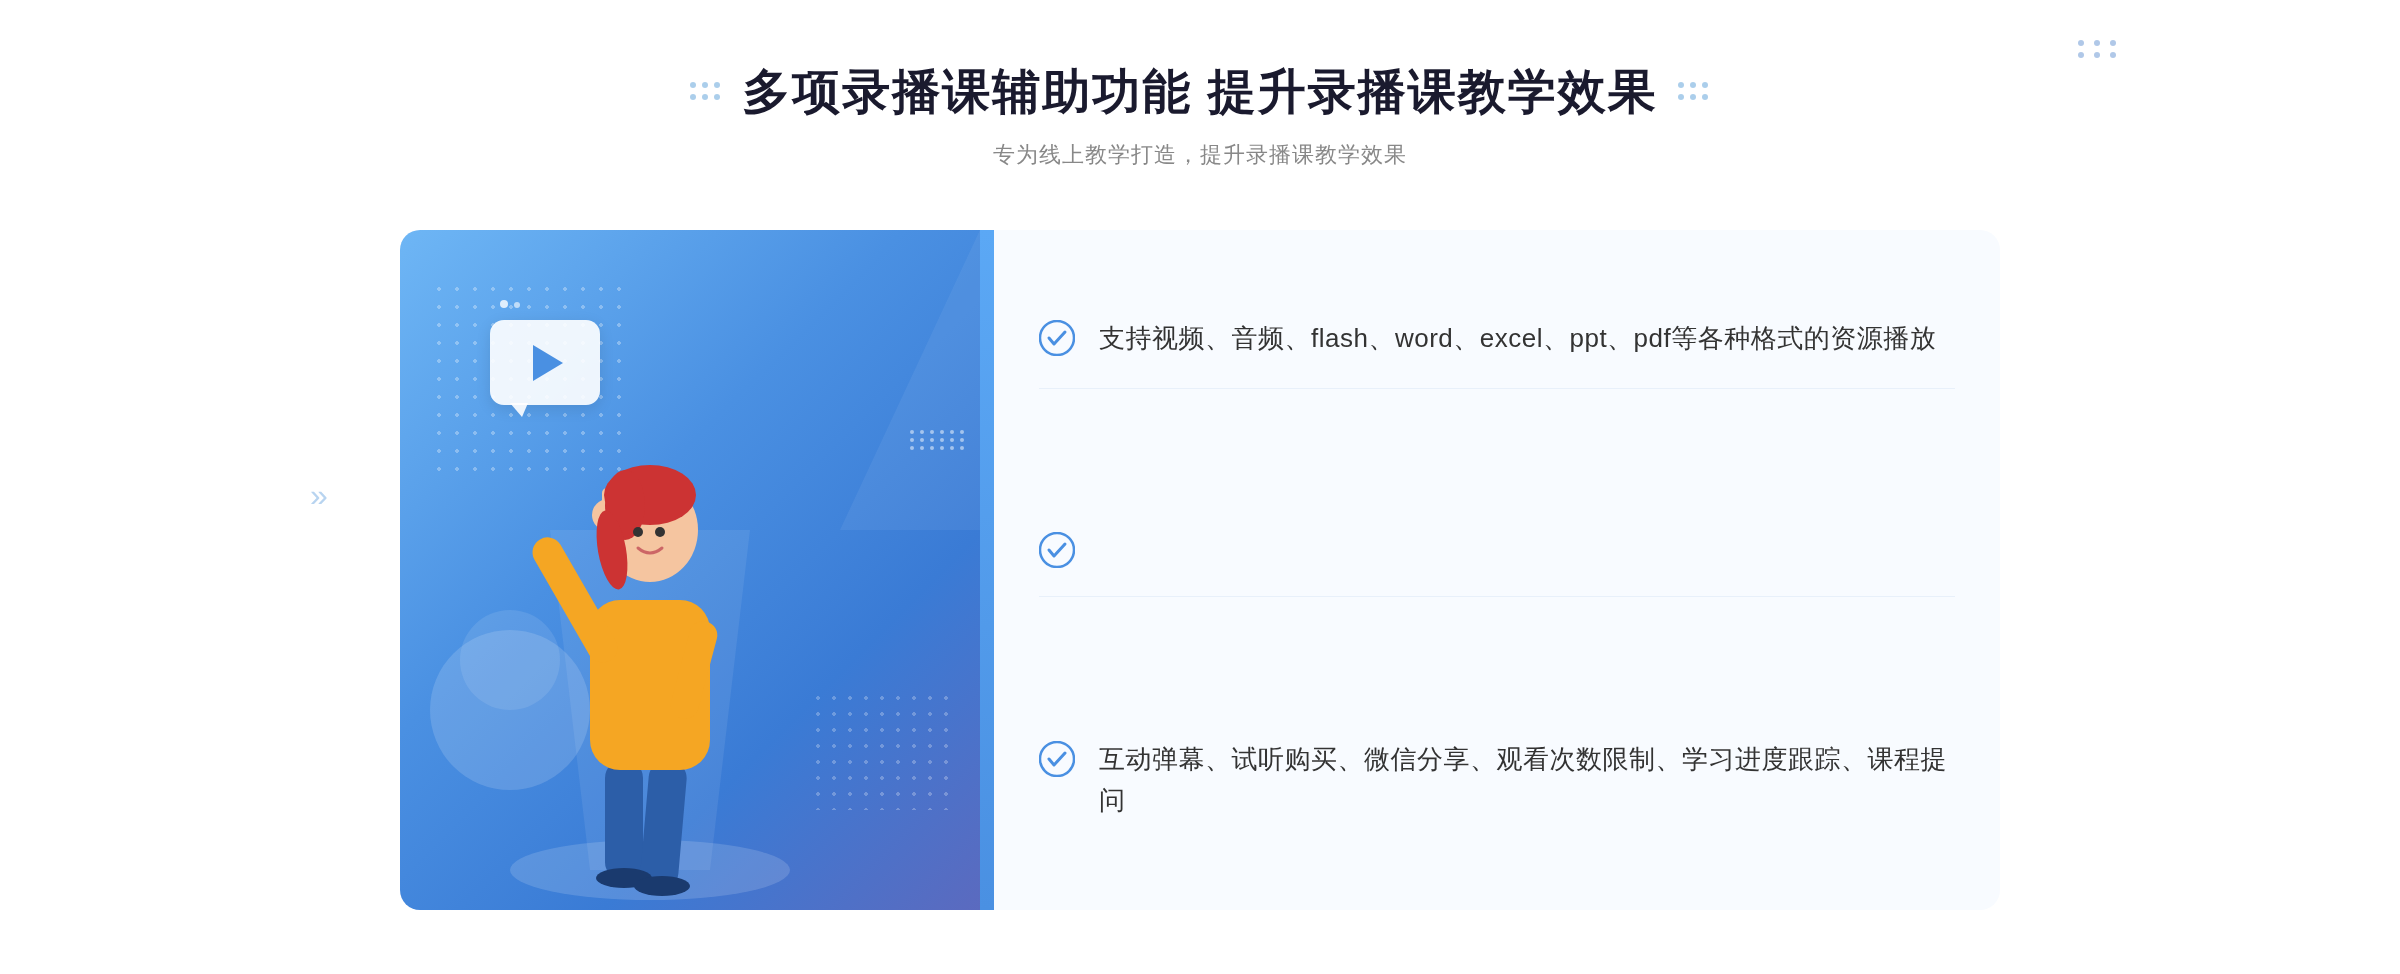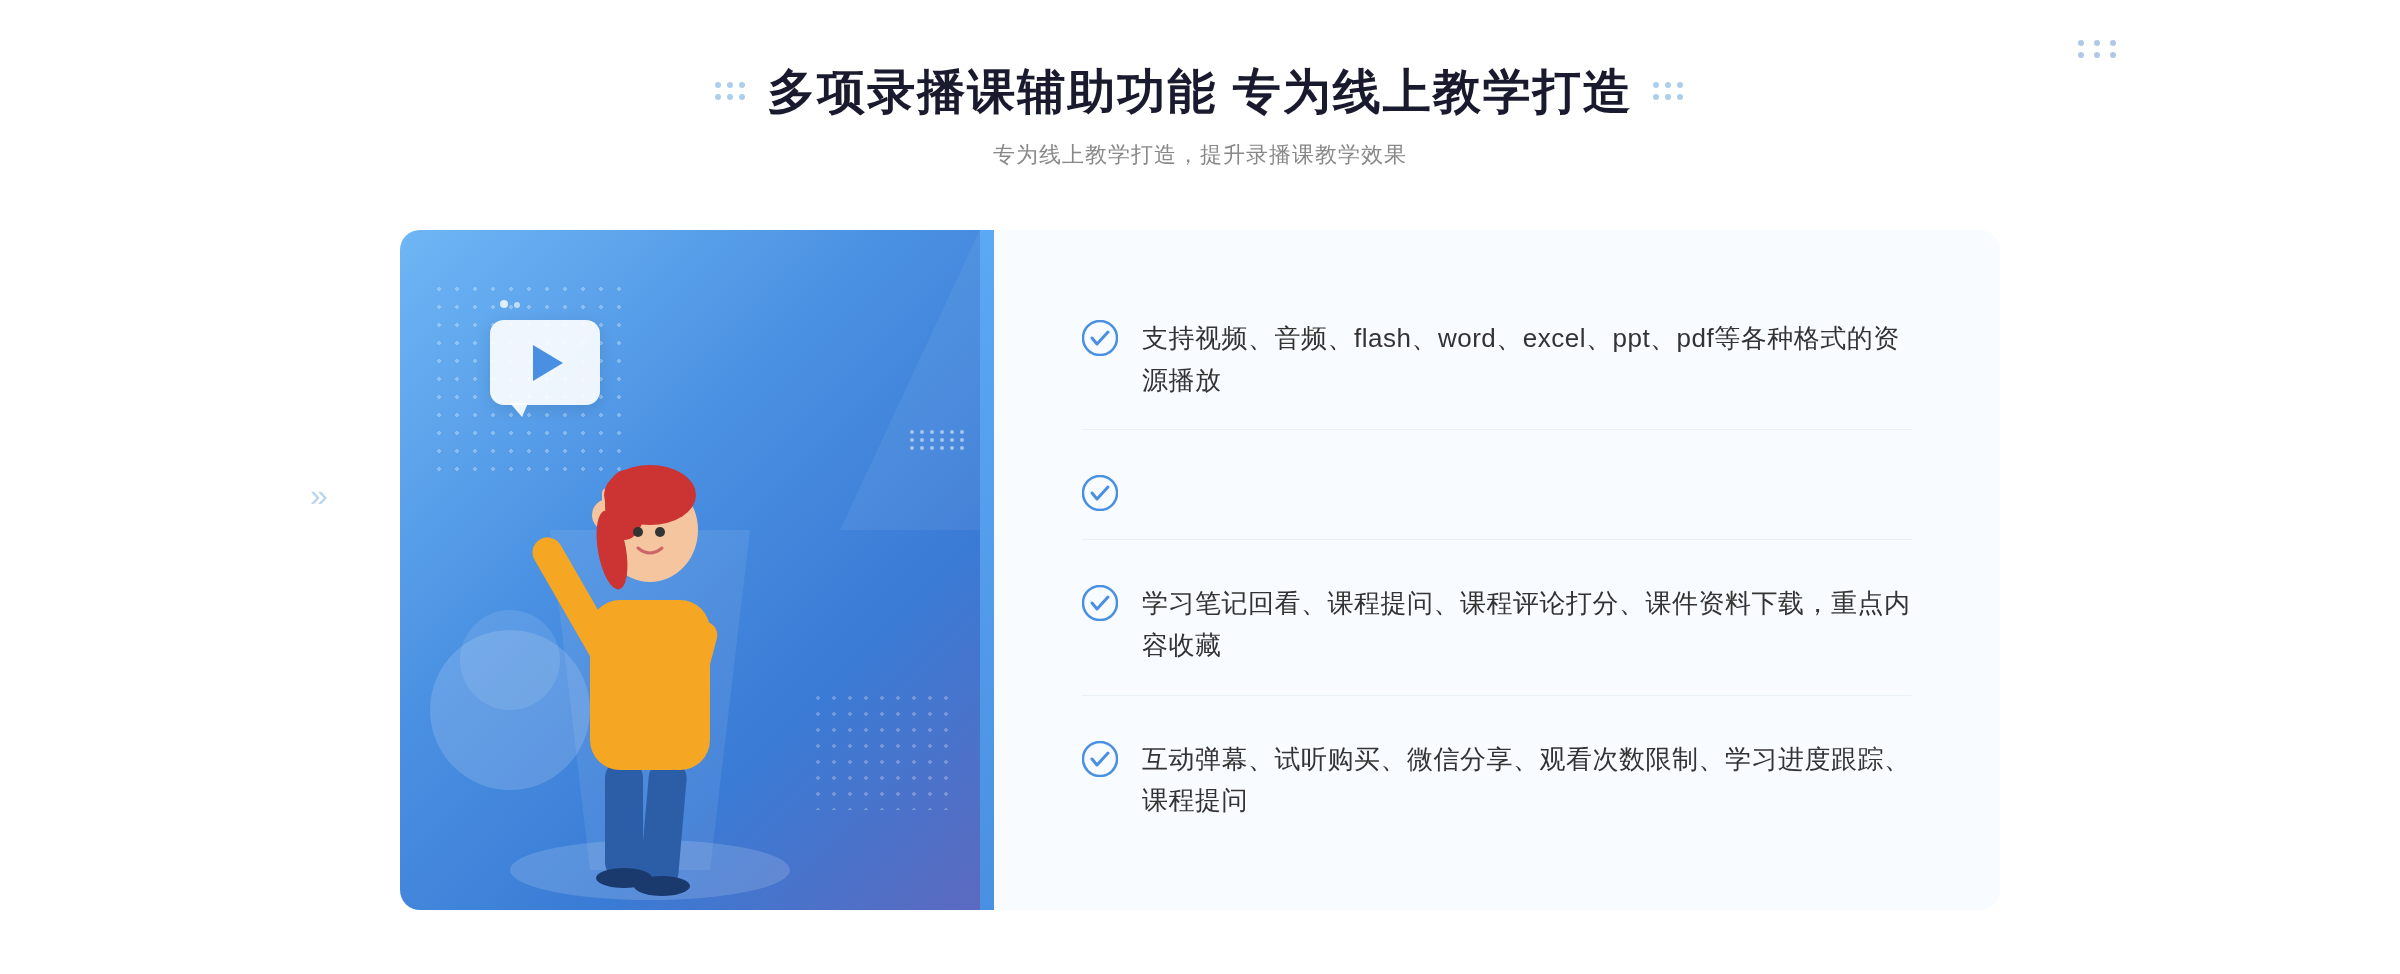--- a/index.html
+++ b/index.html
@@ -156,21 +156,21 @@
       width: 14px;
       background: linear-gradient(to bottom, #5ba8f5, #4a90e2);
       flex-shrink: 0;
     }
 
     
     .right-panel {
       background: #f8fbff;
       border-radius: 0 20px 20px 0;
       flex: 1;
-      padding: 60px 88px;
+      padding: 60px 45px;
       display: flex;
       flex-direction: column;
       justify-content: space-between;
     }
 
     .feature-item {
       display: flex;
       align-items: flex-start;
       gap: 24px;
       padding: 28px 0;
@@ -315,21 +315,21 @@
 
       <div class="title-dots">
         <span></span>
           <span></span>
           <span></span>
         <span></span>
           <span></span>
           <span></span>
       </div>
 
-      <h1 class="main-title">多项录播课辅助功能 专为线上教学打造</h1>
+      <h1 class="main-title">多项录播课辅助功能 提升录播课教学效果</h1>
 
       <div class="title-dots">
         <span></span>
           <span></span>
           <span></span>
         <span></span>
           <span></span>
           <span></span>
       </div>
     </div>
@@ -438,36 +438,27 @@
 
       <div class="feature-item">
         <div class="check-icon">
           <svg viewBox="0 0 36 36" xmlns="http://www.w3.org/2000/svg">
             <circle cx="18" cy="18" r="17" fill="none" stroke="#4a90e2" stroke-width="2.5"></circle>
             <polyline points="10,18 15,24 26,12" fill="none" stroke="#4a90e2" stroke-width="3" stroke-linecap="round" stroke-linejoin="round"></polyline>
           </svg>
         </div>
       </div>
 
+
       <div class="feature-item">
         <div class="check-icon">
           <svg viewBox="0 0 36 36" xmlns="http://www.w3.org/2000/svg">
             <circle cx="18" cy="18" r="17" fill="none" stroke="#4a90e2" stroke-width="2.5"></circle>
             <polyline points="10,18 15,24 26,12" fill="none" stroke="#4a90e2" stroke-width="3" stroke-linecap="round" stroke-linejoin="round"></polyline>
           </svg>
         </div>
-        <span class="feature-text">学习笔记回看、课程提问、课程评论打分、课件资料下载，重点内容收藏</span>
-      </div>
-
-      <div class="feature-item">
-        <div class="check-icon">
-          <svg viewBox="0 0 36 36" xmlns="http://www.w3.org/2000/svg">
-            <circle cx="18" cy="18" r="17" fill="none" stroke="#4a90e2" stroke-width="2.5"></circle>
-            <polyline points="10,18 15,24 26,12" fill="none" stroke="#4a90e2" stroke-width="3" stroke-linecap="round" stroke-linejoin="round"></polyline>
-          </svg>
-        </div>
         <span class="feature-text">互动弹幕、试听购买、微信分享、观看次数限制、学习进度跟踪、课程提问</span>
       </div>
 
     </div>
   </div>
 
 </div>
 
 </body></html>

